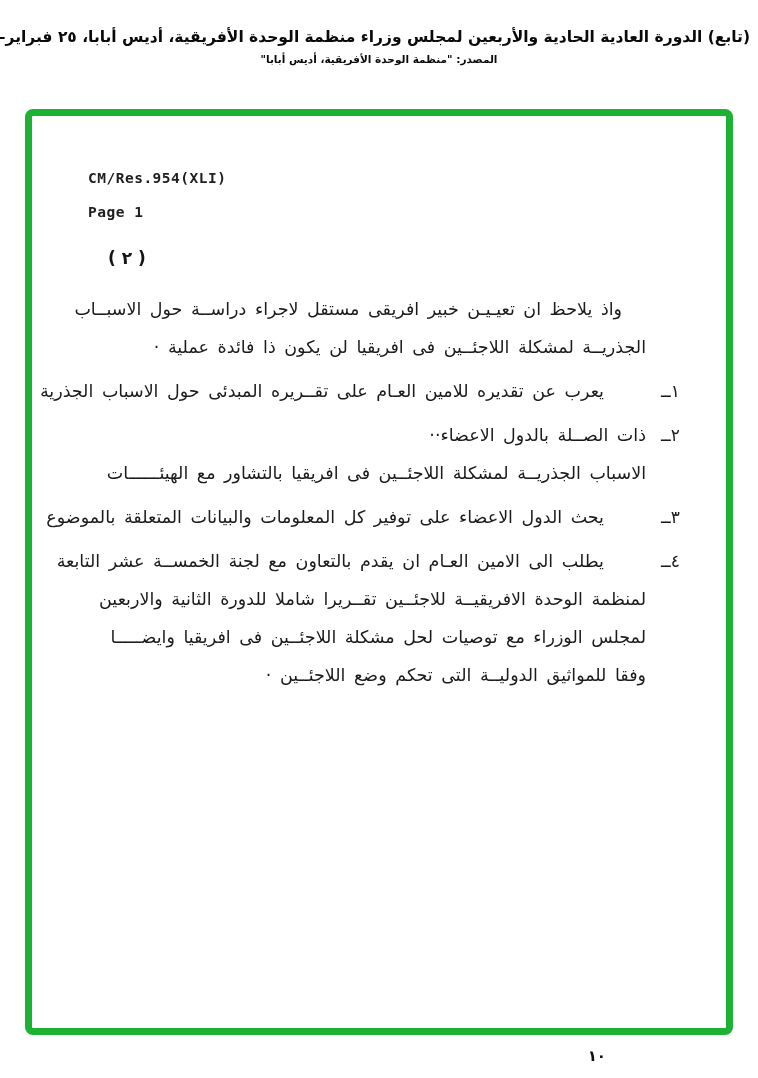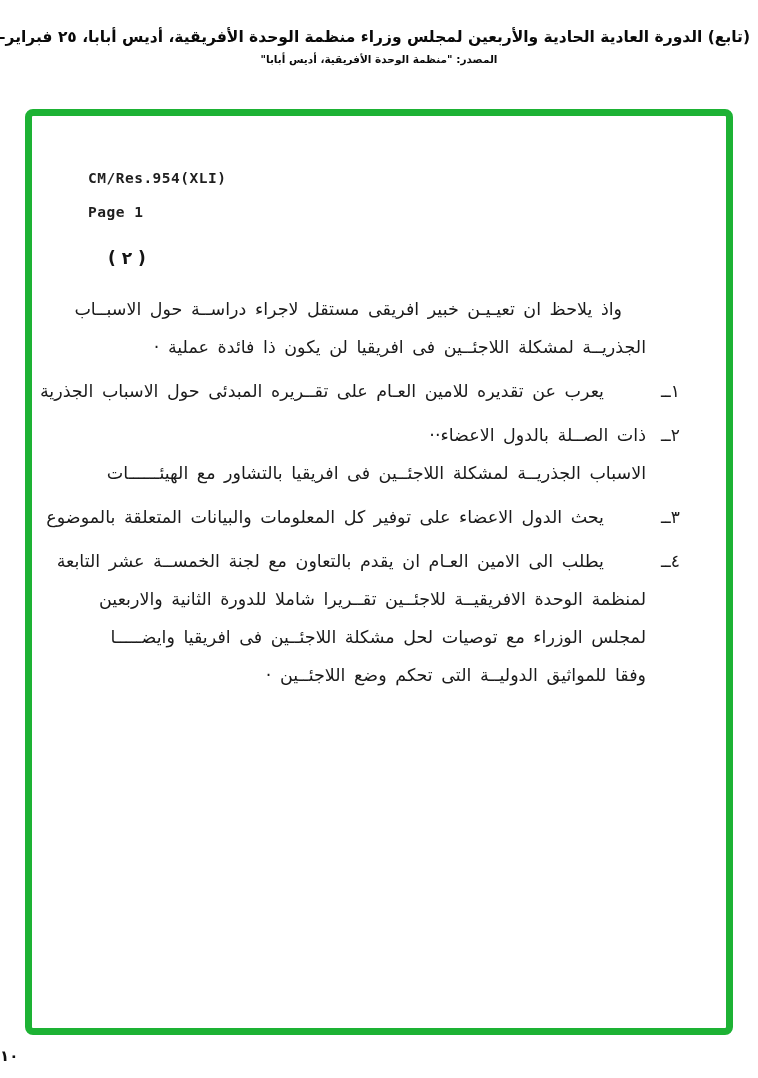--- a/index.html
+++ b/index.html
@@ -66,21 +66,21 @@
   .item { position:relative; margin-top:6px; }
   .item-num {
     position:absolute; right:0; top:0;
     line-height:38px; font-size:17px;
   }
   .item .first { padding-right:76px; }
 
   
   .page-num {
     position:absolute; top:1047px; left:0; width:606px;
-    text-align:left; font-size:15px; font-weight:bold; color:#0f0f0f;
+    text-align:right; font-size:15px; font-weight:bold; color:#0f0f0f;
   }
 </style>
 </head>
 <body>
 
 <div class="top-caption">
   <div class="caption-main">(تابع)  الدورة العادية الحادية والأربعين لمجلس وزراء منظمة الوحدة الأفريقية، أديس أبابا، ٢٥ فبراير– ٤ مارس ١٩٨٥</div>
   <div class="caption-source">المصدر:  "منظمة الوحدة الأفريقية، أديس أبابا"</div>
 </div>
 

